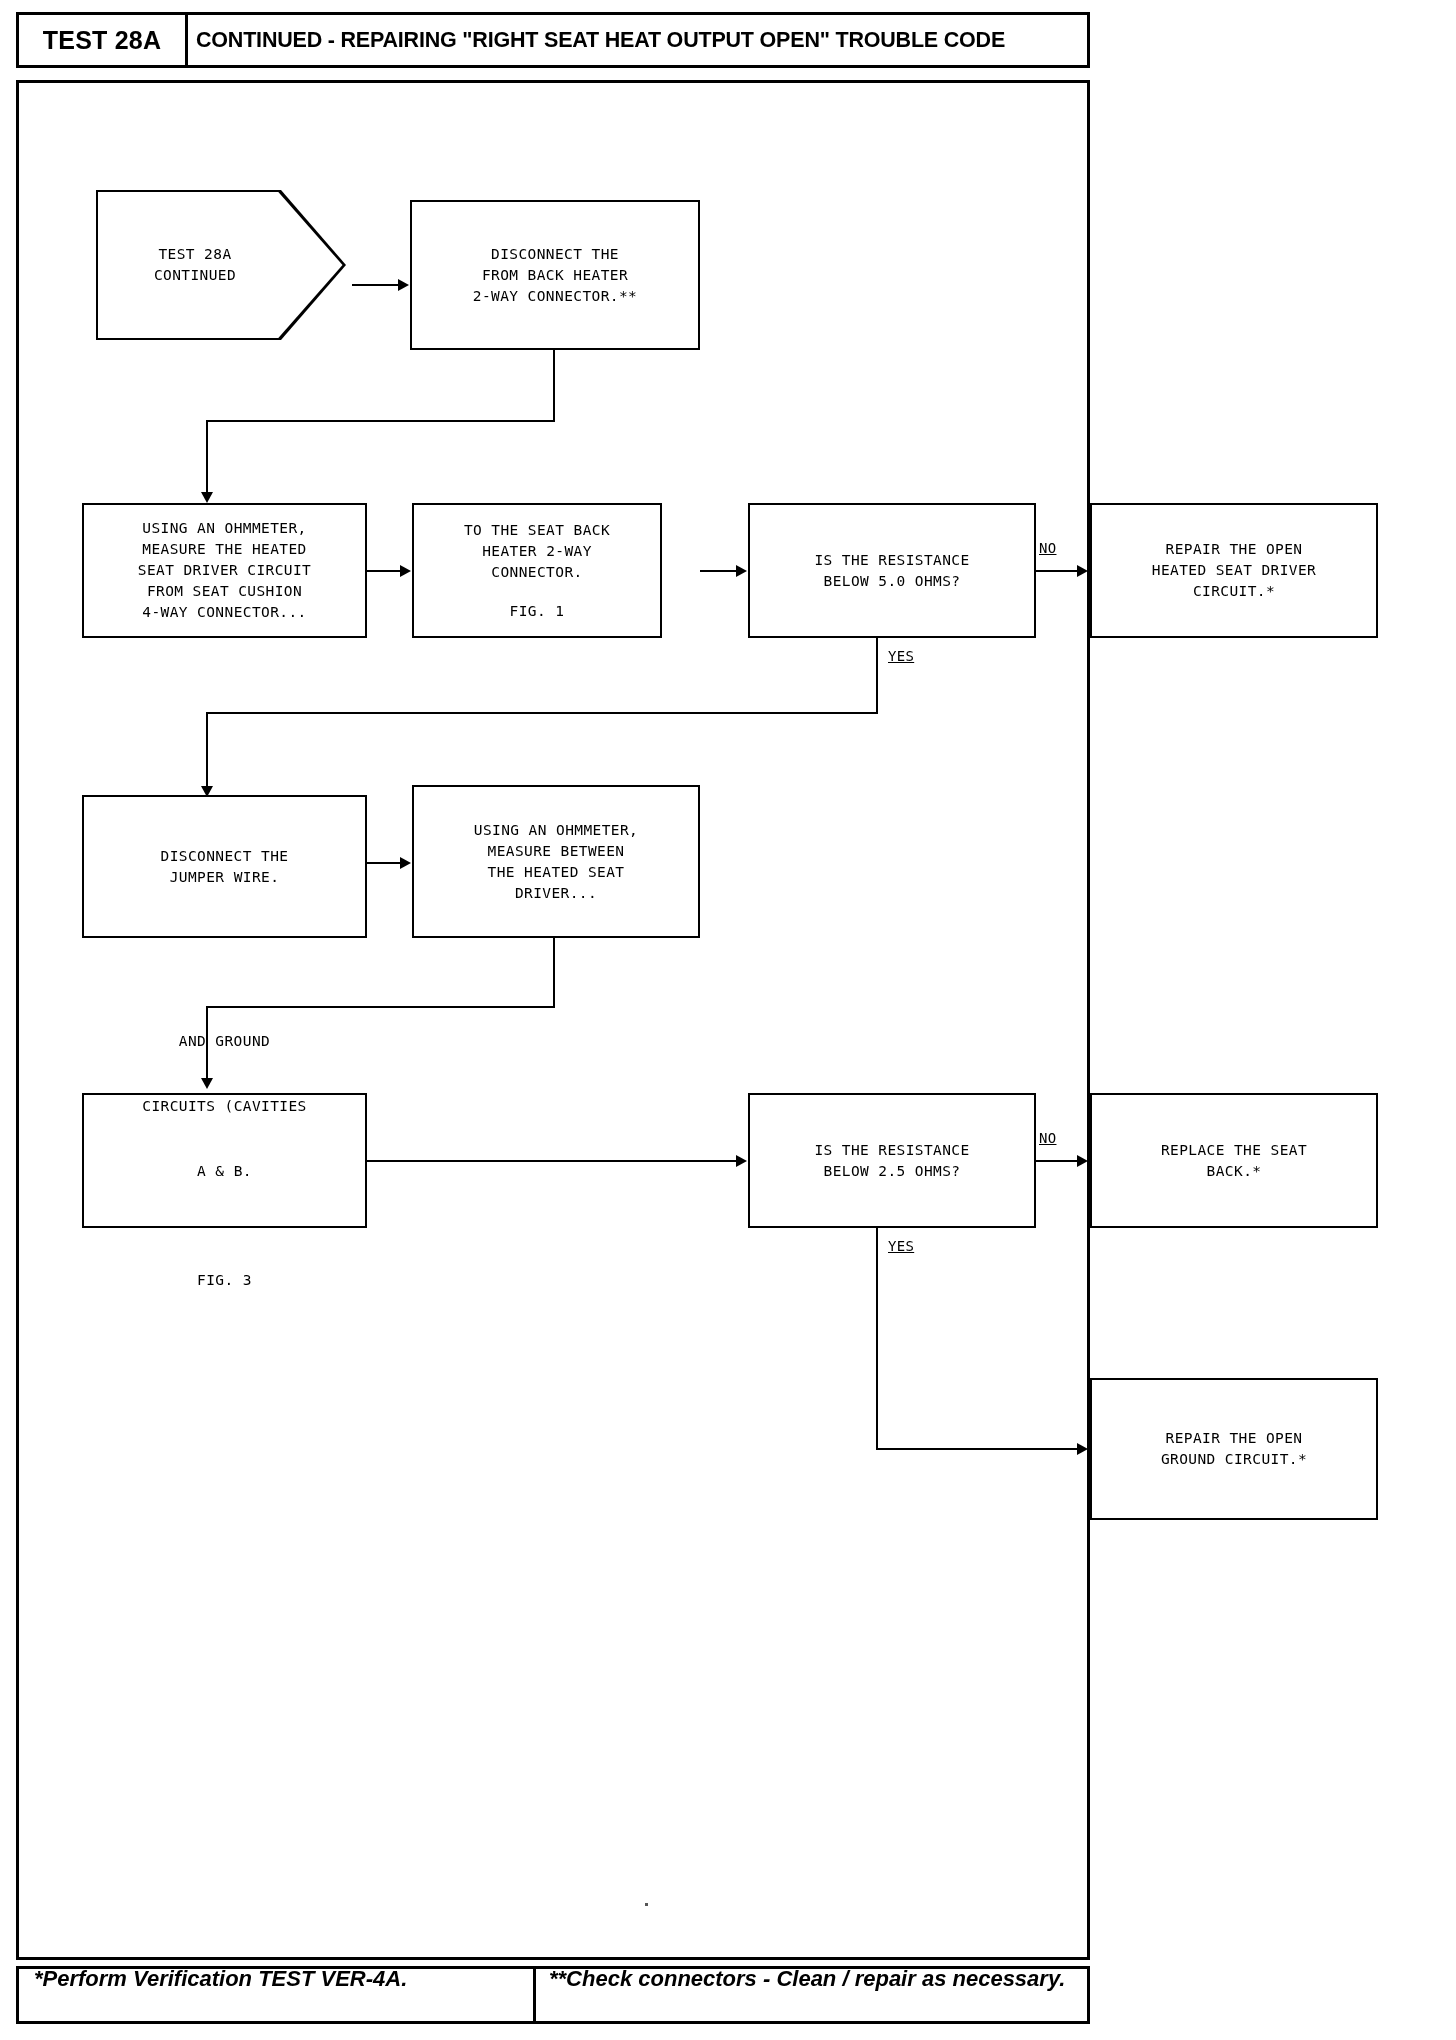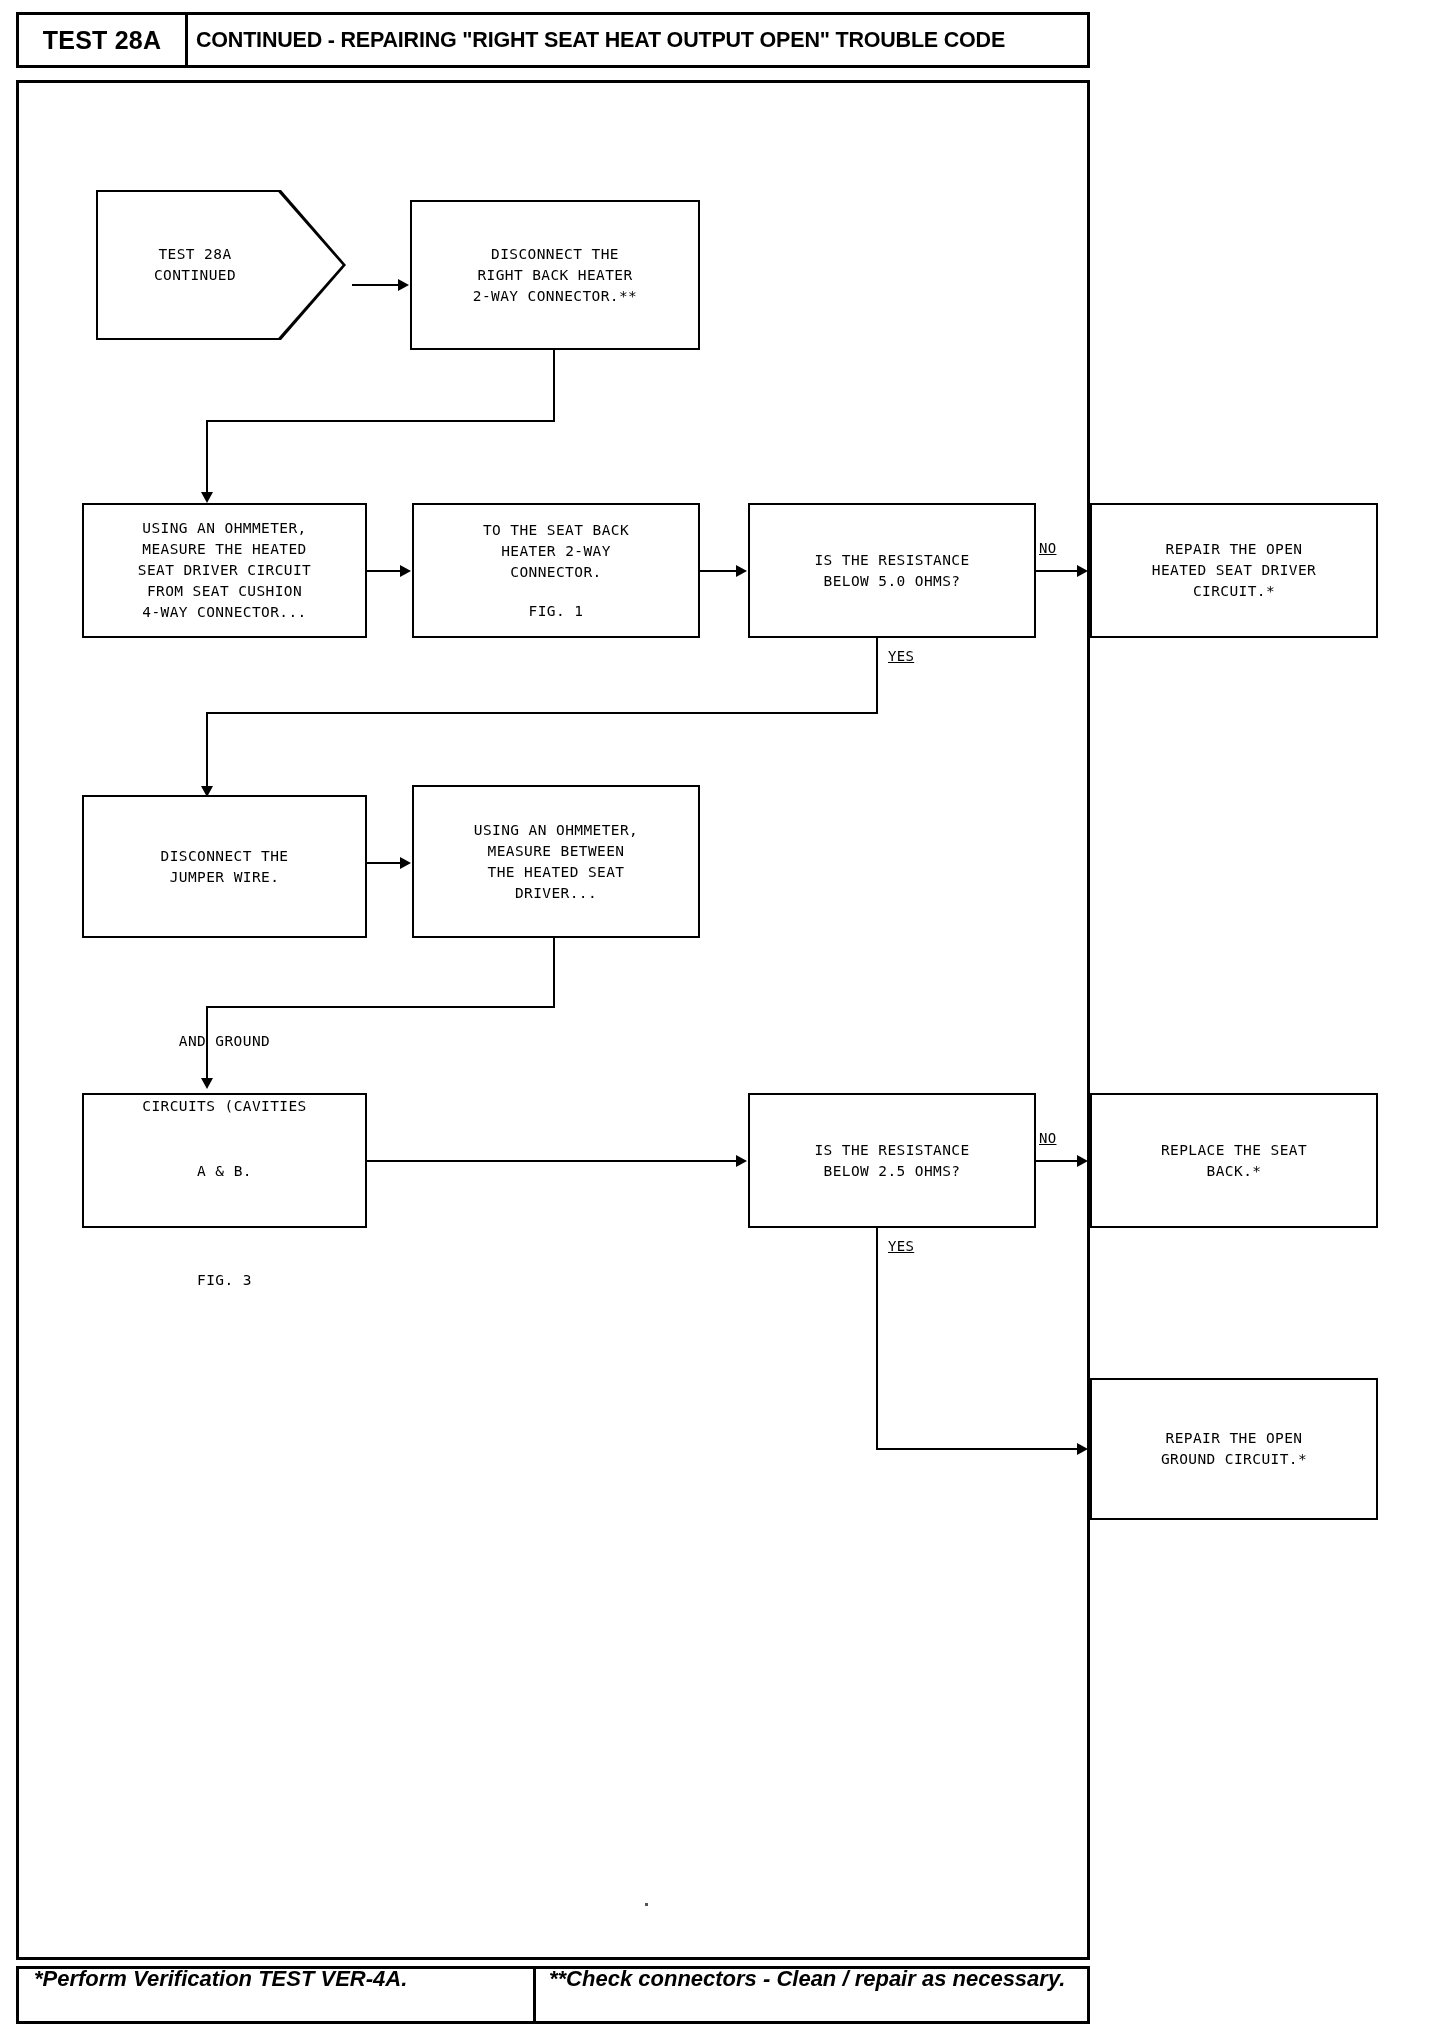--- a/index.html
+++ b/index.html
@@ -210,41 +210,41 @@
 
   <div class="pent" style="left:96px; top:190px; width:250px; height:150px;">
     <div class="pent-inner">
       <span class="ln">TEST 28A</span>
       <span class="ln">CONTINUED</span>
     </div>
   </div>
 
   <div class="fbox" style="left:410px; top:200px; width:290px; height:150px;">
     <span class="ln">DISCONNECT THE</span>
-    <span class="ln">RIGHT BACK HEATER</span>
+    <span class="ln">FROM BACK HEATER</span>
     <span class="ln">2-WAY CONNECTOR.**</span>
   </div>
 
   <div class="ln-h" style="left:352px; top:284px; width:48px;"></div>
   <div class="arrow-r" style="left:398px; top:279px;"></div>
 
   <div class="ln-v" style="left:553px; top:350px; height:72px;"></div>
   <div class="ln-h" style="left:206px; top:420px; width:349px;"></div>
   <div class="ln-v" style="left:206px; top:420px; height:78px;"></div>
   <div class="arrow-d" style="left:201px; top:492px;"></div>
 
   <div class="fbox" style="left:82px; top:503px; width:285px; height:135px;">
     <span class="ln">USING AN OHMMETER,</span>
     <span class="ln">MEASURE THE HEATED</span>
     <span class="ln">SEAT DRIVER CIRCUIT</span>
     <span class="ln">FROM SEAT CUSHION</span>
     <span class="ln">4-WAY CONNECTOR...</span>
   </div>
 
-  <div class="fbox" style="left:412px; top:503px; width:288px; height:135px;">
+  <div class="fbox" style="left:412px; top:503px; width:250px; height:135px;">
     <span class="ln">TO THE SEAT BACK</span>
     <span class="ln">HEATER 2-WAY</span>
     <span class="ln">CONNECTOR.</span>
     <span class="gap"></span>
     <span class="ln">FIG. 1</span>
   </div>
 
   <div class="fbox" style="left:748px; top:503px; width:288px; height:135px;">
     <span class="ln">IS THE RESISTANCE</span>
     <span class="ln">BELOW 5.0 OHMS?</span>

